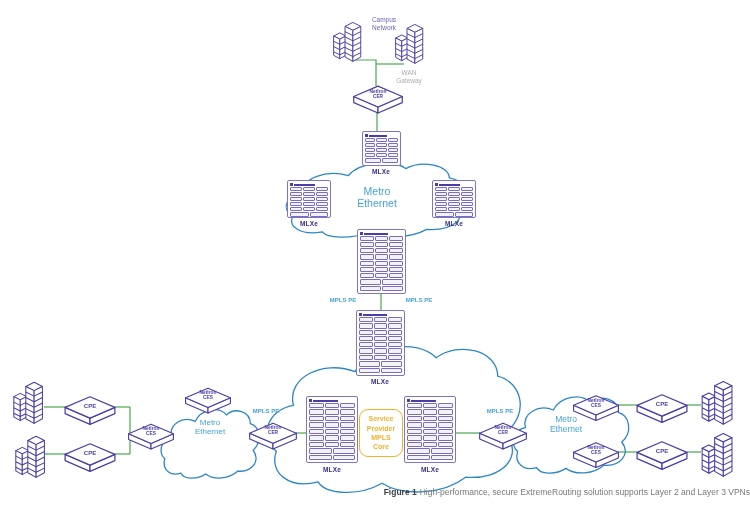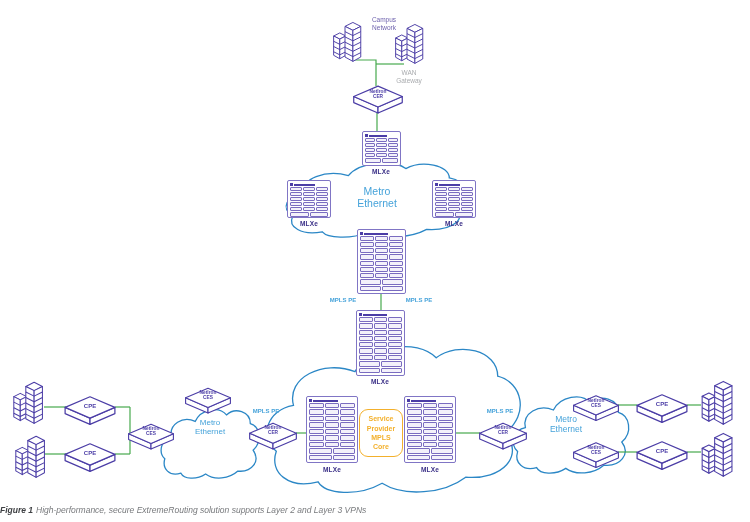--- a/index.html
+++ b/index.html
@@ -26,21 +26,21 @@
   .t-cloud{color:#46A3DA;white-space:normal;line-height:1.15;}
   .t-dev{font-size:4.8px;font-weight:bold;color:#4B3DA6;white-space:normal;width:26px;line-height:1.1;}
   .t-cpe{font-size:6px;font-weight:bold;color:#4B3DA6;}
   .t-campus{font-size:6.5px;color:#6F63AE;white-space:normal;width:46px;line-height:1.2;}
   .t-wan{font-size:6.5px;color:#A9ABAE;white-space:normal;width:36px;line-height:1.2;}
 
   .core-box{position:absolute;z-index:2;border:1.5px solid #F3B02C;border-radius:9px;background:#fff;
             display:flex;align-items:center;justify-content:center;box-sizing:border-box;}
   .core-box span{font-size:7px;font-weight:bold;color:#F3B02C;text-align:center;line-height:1.35;width:36px;}
 
-  .caption{position:absolute;z-index:3;left:0;right:0;top:505px;text-align:left;font-size:8.5px;color:#77797C;font-style:italic;}
+  .caption{position:absolute;z-index:3;left:0;right:0;top:487px;text-align:right;font-size:8.5px;color:#77797C;}
   .caption .fig{font-weight:bold;color:#3E4043;margin-right:3px;}
 </style>
 </head>
 <body>
 
 <div id="stage">
 
   <svg id="baseSvg" width="750" height="522" viewBox="0 0 750 522">
     <defs>
 

